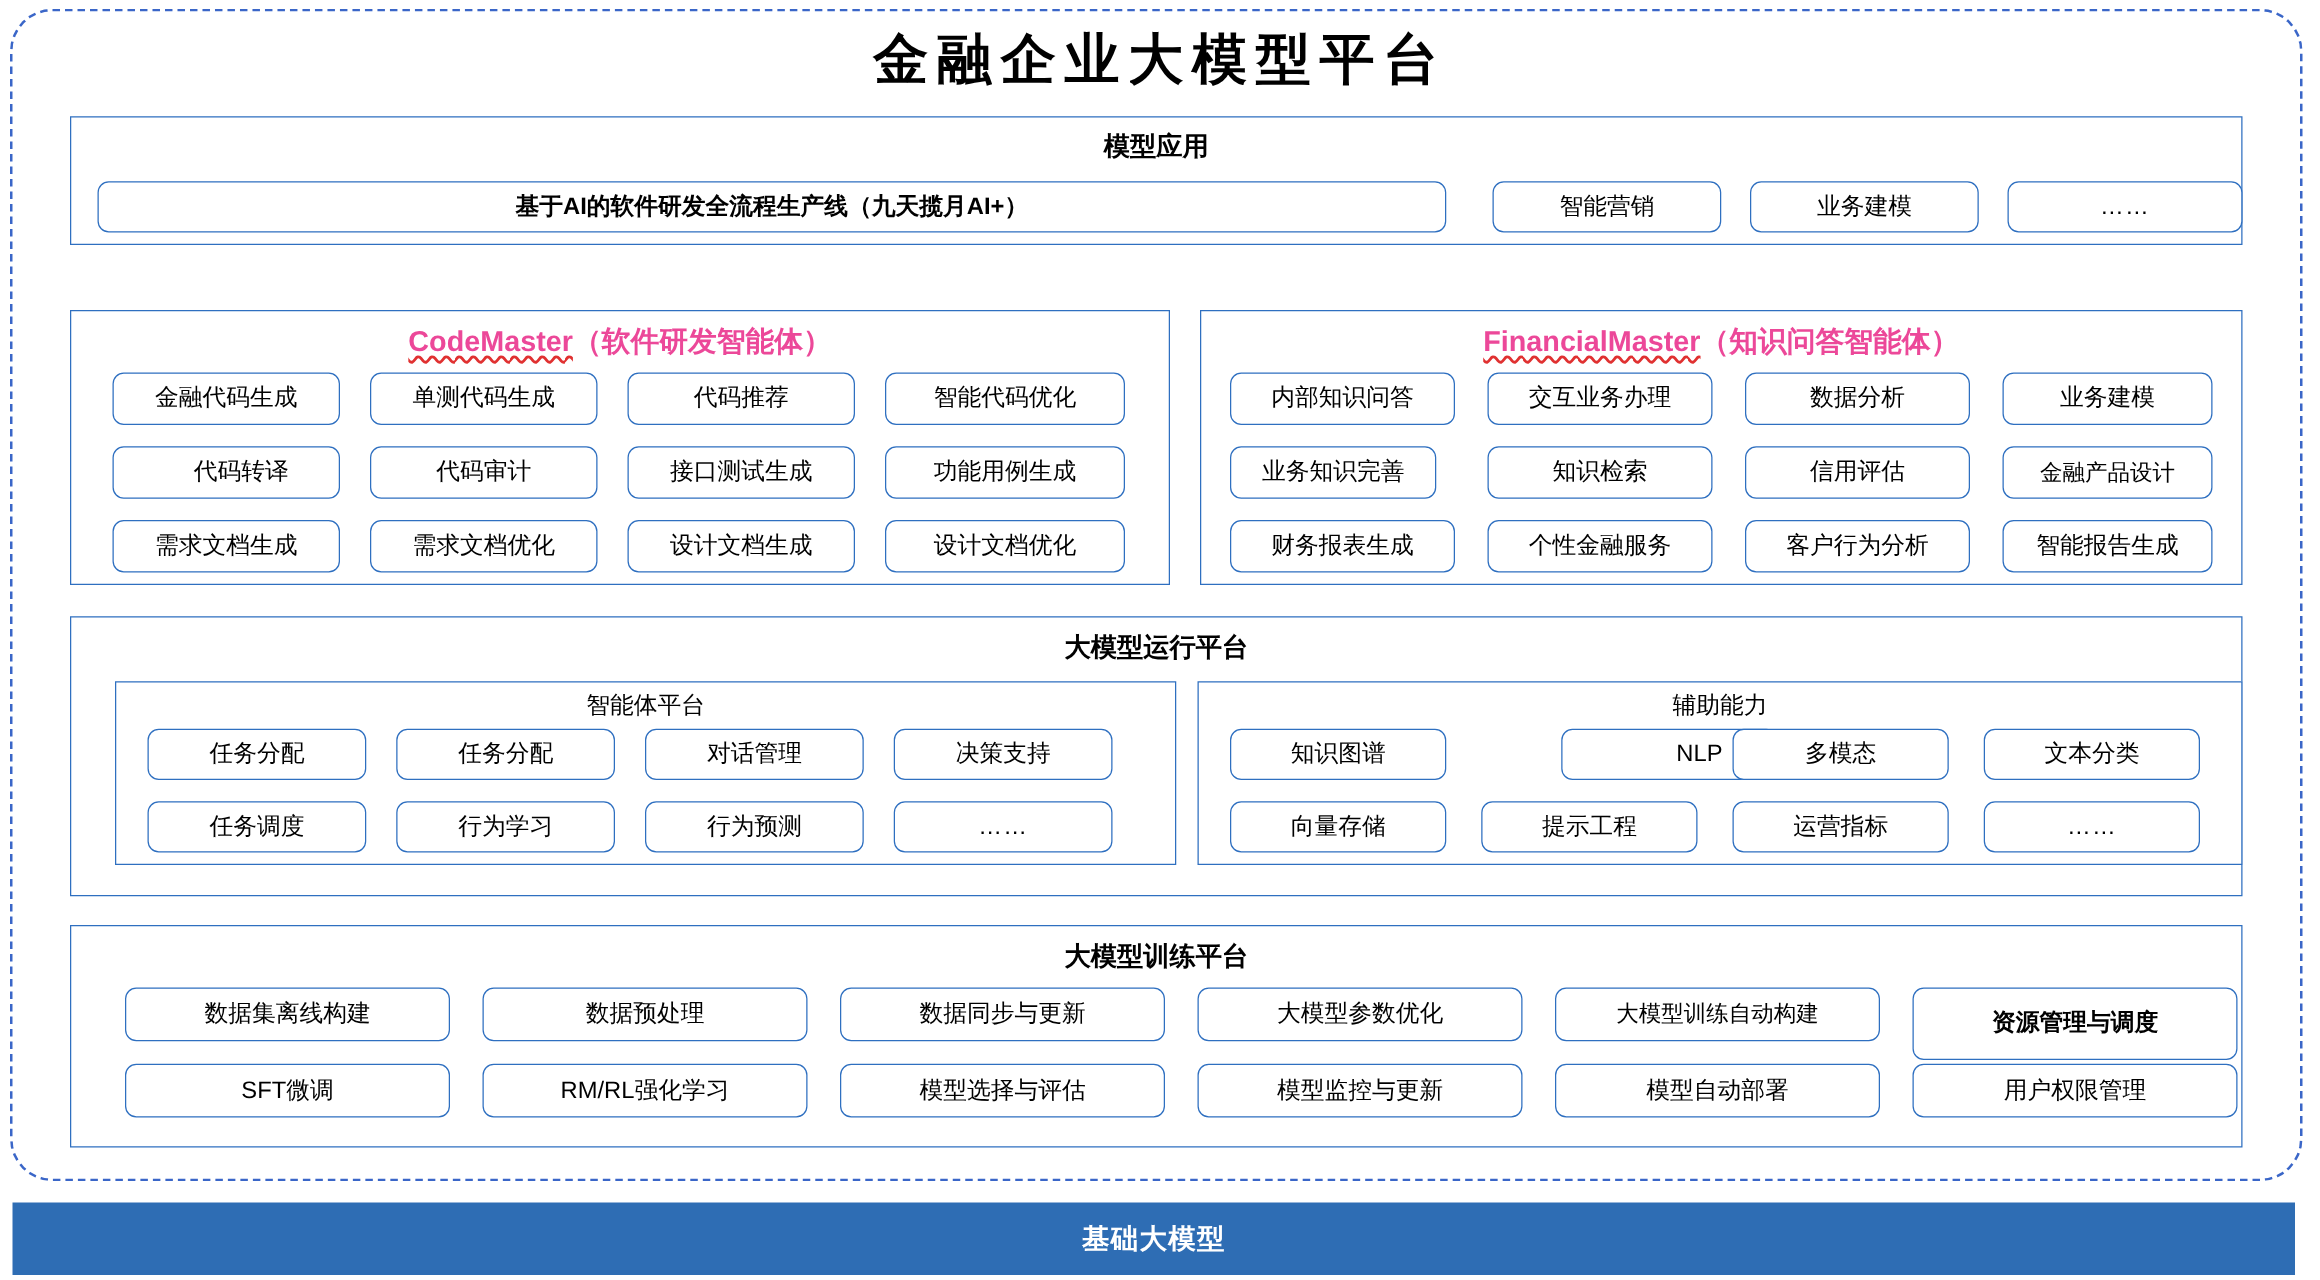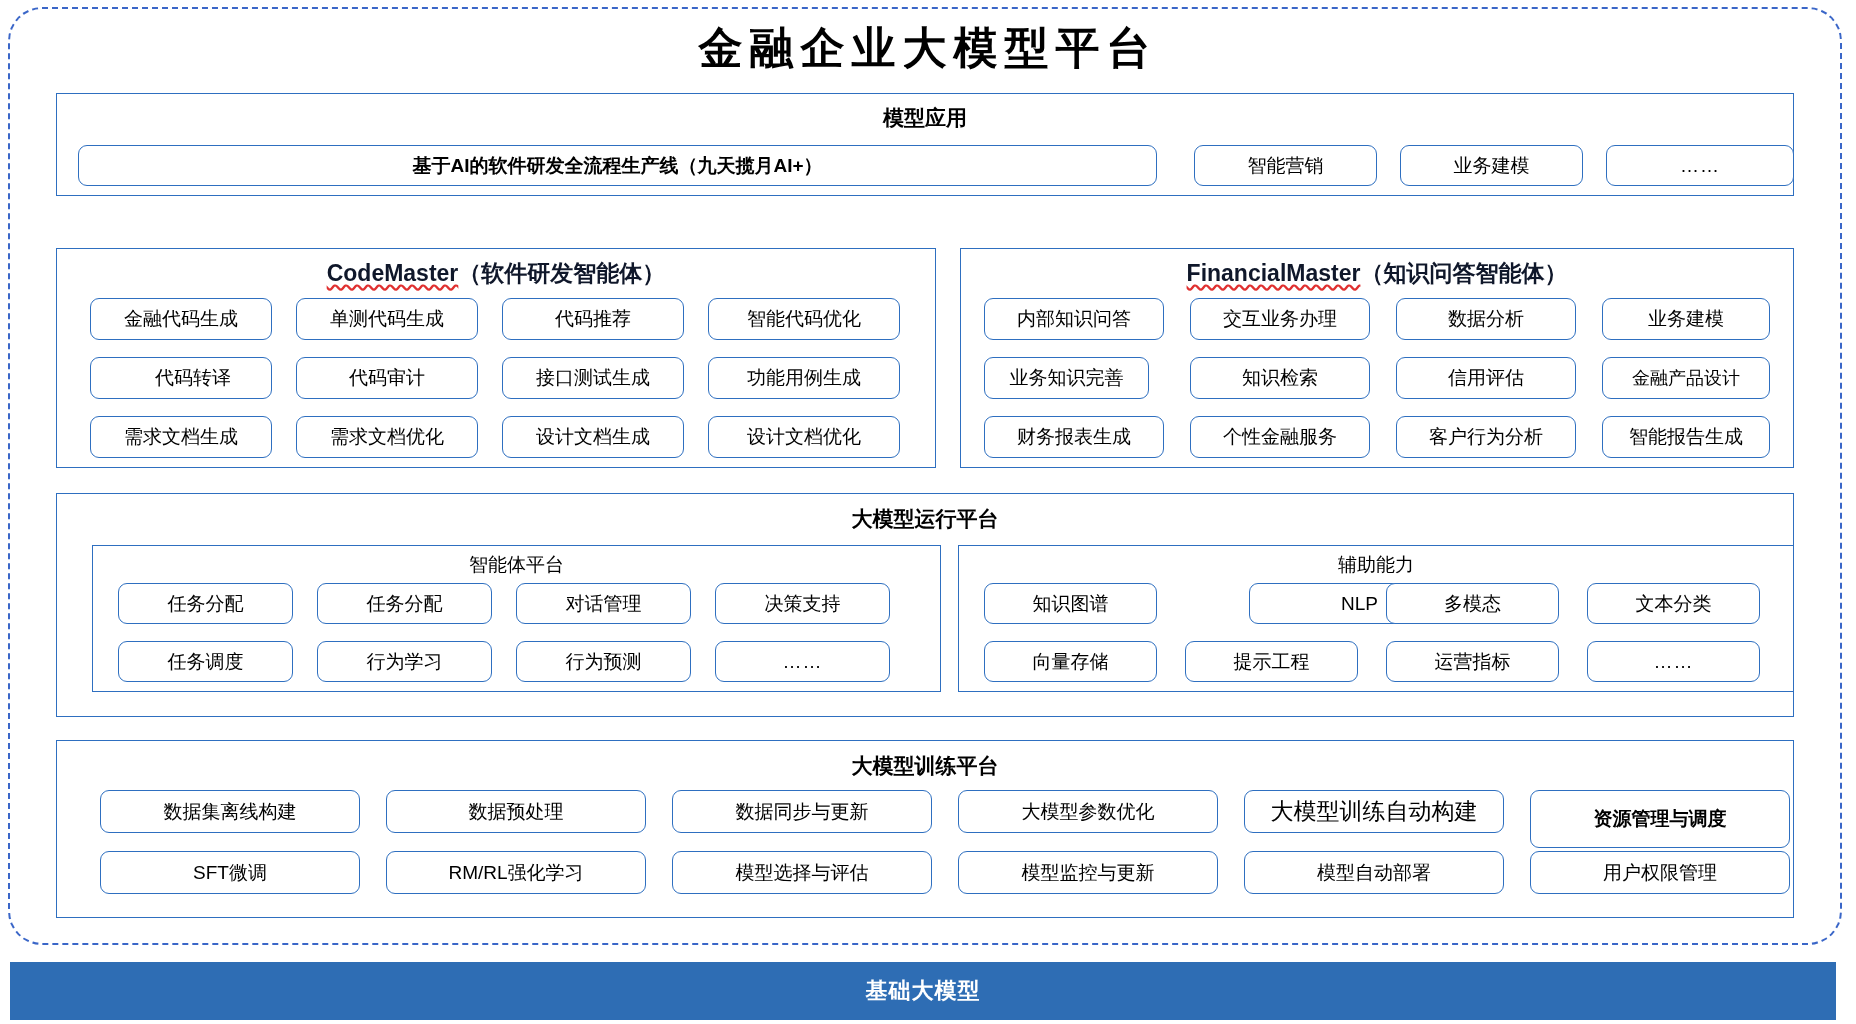--- a/index.html
+++ b/index.html
@@ -73,21 +73,21 @@
     font-size: 19px;
     font-weight: 400;
     color: #000000;
     line-height: 1;
   }
 
   .agent-title {
     text-align: center;
     font-size: 23px;
     font-weight: 700;
-    color: #0f172a;
+    color: #ec4899;
     line-height: 1;
     white-space: nowrap;
   }
   .agent-title .en {
     position: relative;
     display: inline-block;
     
     text-decoration: underline wavy #E03131;
     text-decoration-skip-ink: none;
     text-underline-offset: 3px;
@@ -219,21 +219,21 @@
   <div class="chip dots" style="position:absolute; left:1587px; top:641px; width:173px; height:41px;">……</div>
 
   <div class="section-box" style="left:56px; top:740px; width:1738px; height:178px;">
     <div class="section-title" style="margin-top:14px;">大模型训练平台</div>
   </div>
 
   <div class="chip" style="position:absolute; left:100px; top:790px; width:260px; height:43px;">数据集离线构建</div>
   <div class="chip" style="position:absolute; left:386px; top:790px; width:260px; height:43px;">数据预处理</div>
   <div class="chip" style="position:absolute; left:672px; top:790px; width:260px; height:43px;">数据同步与更新</div>
   <div class="chip" style="position:absolute; left:958px; top:790px; width:260px; height:43px;">大模型参数优化</div>
-  <div class="chip" style="position:absolute; left:1244px; top:790px; width:260px; height:43px; font-size:23px;">大模型训练自动构建</div>
+  <div class="chip" style="position:absolute; left:1244px; top:790px; width:260px; height:43px; font-size:18px;">大模型训练自动构建</div>
   <div class="chip" style="position:absolute; left:1530px; top:790px; width:260px; height:58px;font-weight:bold;">资源管理与调度</div>
 
   <div class="chip" style="position:absolute; left:100px; top:851px; width:260px; height:43px;">SFT微调</div>
   <div class="chip" style="position:absolute; left:386px; top:851px; width:260px; height:43px;">RM/RL强化学习</div>
   <div class="chip" style="position:absolute; left:672px; top:851px; width:260px; height:43px;">模型选择与评估</div>
   <div class="chip" style="position:absolute; left:958px; top:851px; width:260px; height:43px;">模型监控与更新</div>
   <div class="chip" style="position:absolute; left:1244px; top:851px; width:260px; height:43px;">模型自动部署</div>
   <div class="chip" style="position:absolute; left:1530px; top:851px; width:260px; height:43px;">用户权限管理</div>
 
   <div class="base-bar">

